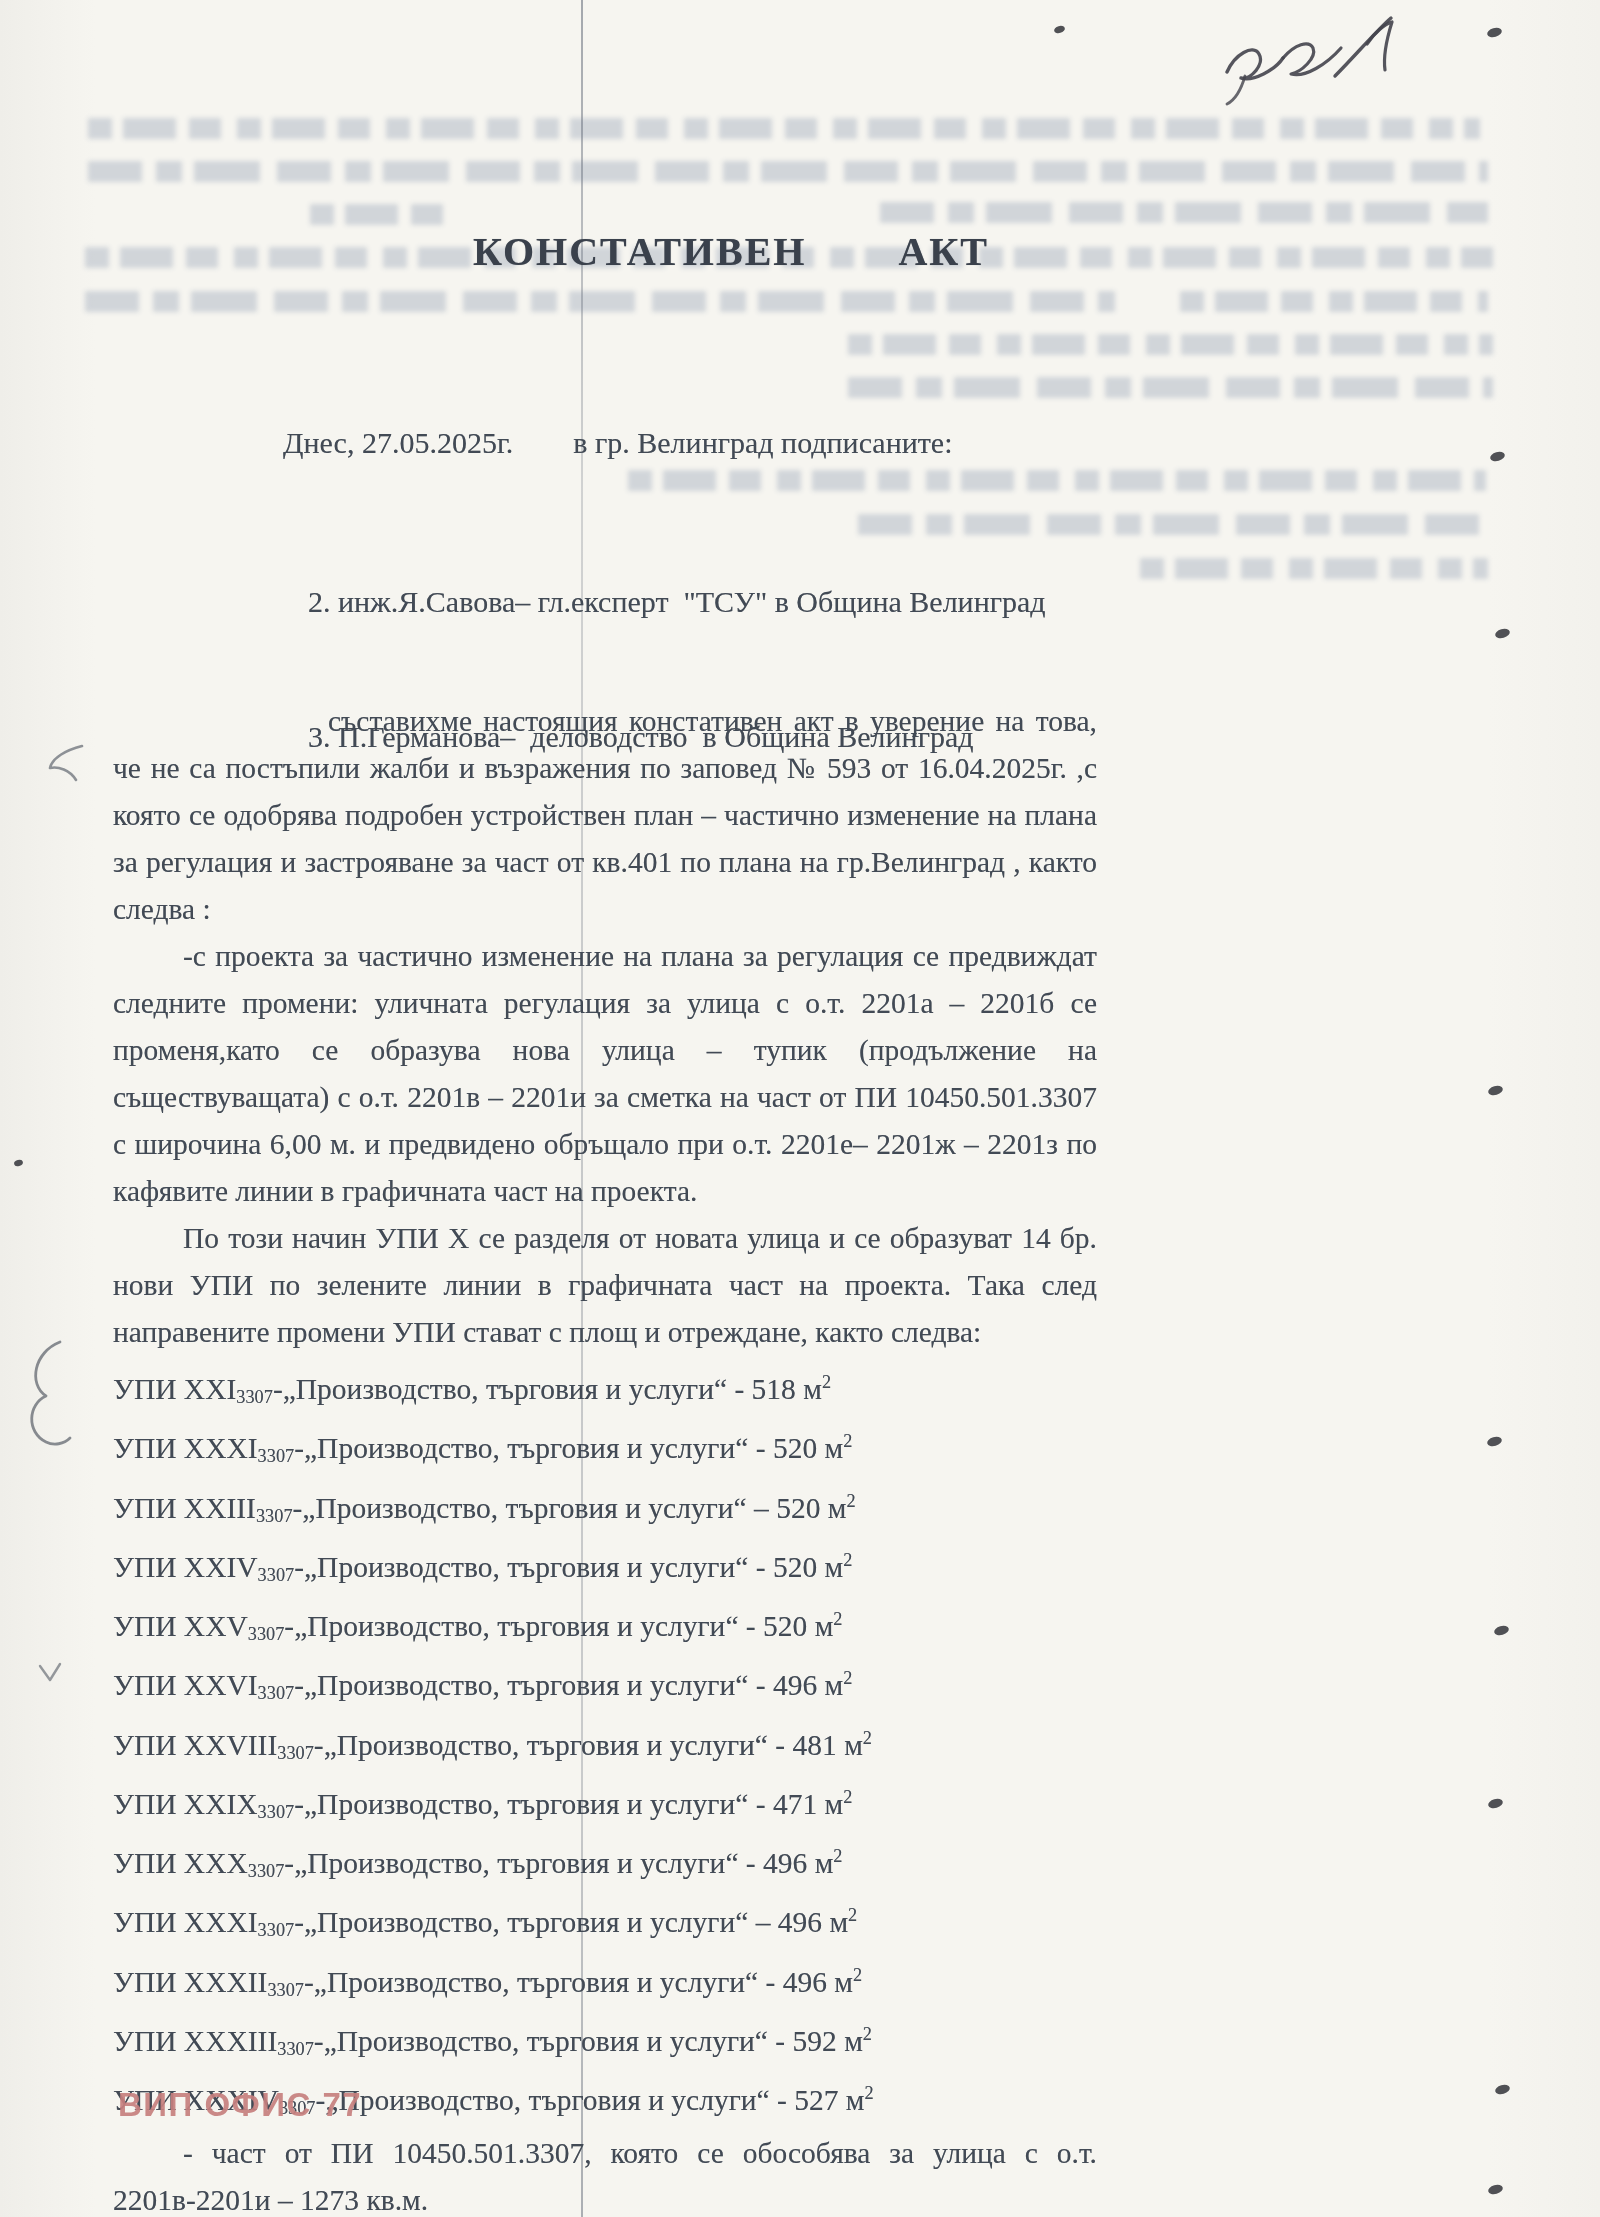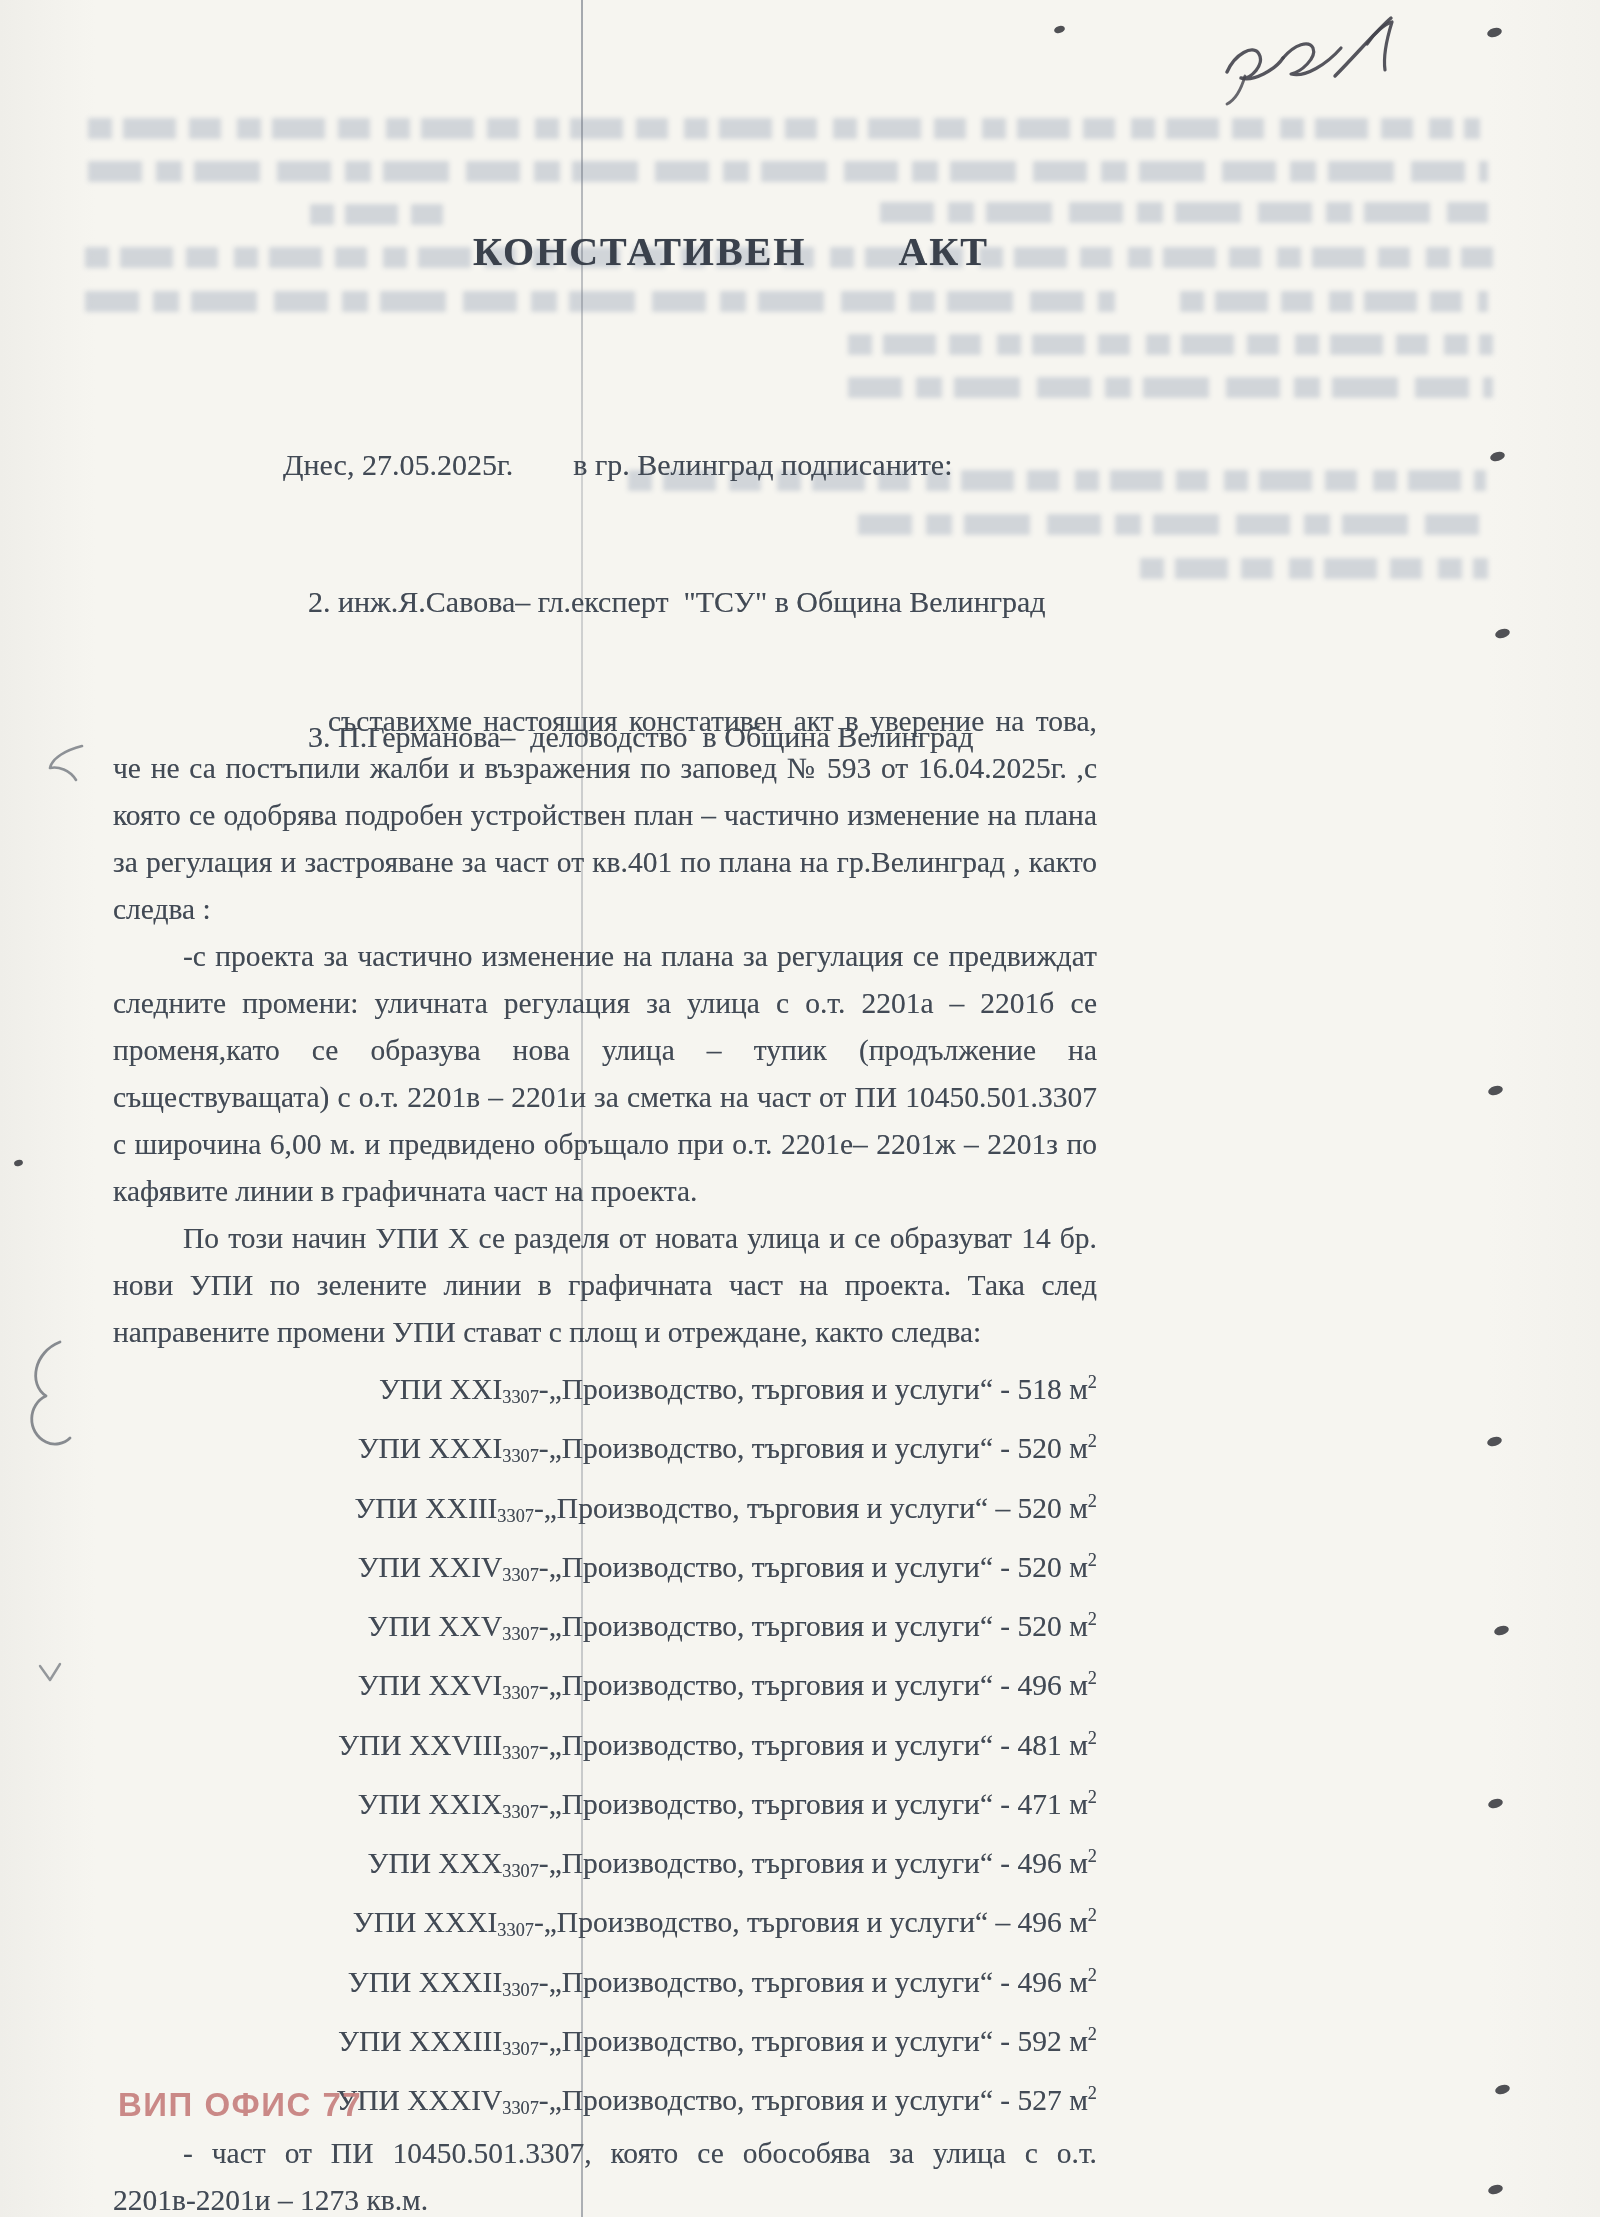--- a/index.html
+++ b/index.html
@@ -13,28 +13,28 @@
   
   .fold{position:absolute;left:581px;top:0;width:2px;height:2217px;
     background:linear-gradient(180deg,rgba(96,104,118,.55),rgba(96,104,118,.25) 22%,rgba(96,104,118,.32) 55%,rgba(96,104,118,.30) 80%,rgba(96,104,118,.5));}
   
   .ghost{position:absolute;height:21px;filter:blur(2.4px);opacity:.30;color:#7d8ca6;
     background:repeating-linear-gradient(90deg,currentColor 0 24px,transparent 24px 35px,currentColor 35px 88px,transparent 88px 101px,currentColor 101px 133px,transparent 133px 149px);}
   .ghost.alt{background:repeating-linear-gradient(90deg,currentColor 0 54px,transparent 54px 68px,currentColor 68px 94px,transparent 94px 106px,currentColor 106px 172px,transparent 172px 189px);}
   .speck{position:absolute;width:15px;height:9px;background:#33343a;border-radius:50%;transform:rotate(-16deg);opacity:.85;}
   .title{position:absolute;top:228px;left:473px;font-size:40px;font-weight:bold;letter-spacing:2px;color:#3a414c;text-shadow:0 0 .7px rgba(58,65,76,.55);}
   .title .gap{display:inline-block;width:92px;}
-  .dateline{position:absolute;top:448px;left:283px;font-size:30px;white-space:pre;text-shadow:0 0 .6px rgba(62,70,82,.45);}
+  .dateline{position:absolute;top:426px;left:283px;font-size:30px;white-space:pre;text-shadow:0 0 .6px rgba(62,70,82,.45);}
   .signatories{position:absolute;top:489px;left:308px;font-size:30px;line-height:45px;white-space:pre;text-shadow:0 0 .6px rgba(62,70,82,.45);}
   .bodycol{position:absolute;top:698px;left:113px;width:984px;font-size:29.5px;line-height:47px;text-align:justify;text-shadow:0 0 .6px rgba(62,70,82,.45);}
   .bodycol p{margin:0;font-family:Liberation Serif, serif;}
   .p1{text-indent:215px;}
   .p2{text-indent:70px;}
   .p3{text-indent:70px;}
-  .upi-list{margin-top:4px;line-height:44.4px;text-align:right;}
+  .upi-list{margin-top:4px;line-height:44.4px;text-align:left;}
   .upi-row sub{font-size:.62em;vertical-align:-0.22em;}
   .upi-row sup{font-size:.62em;vertical-align:super;}
   .closing{margin-top:50px;text-indent:70px;}
   .stamp{position:absolute;left:118px;top:2086px;font-family:"Liberation Sans",sans-serif;font-weight:bold;font-size:33px;letter-spacing:1.5px;color:#c7807f;opacity:.92;filter:blur(.3px);}
   .sigmark{position:absolute;left:1215px;top:14px;width:200px;height:104px;}
   .scribble{position:absolute;}
   svg path{fill:none;stroke-linecap:round;stroke-linejoin:round;}
 </style>
 </head>
 <body>

